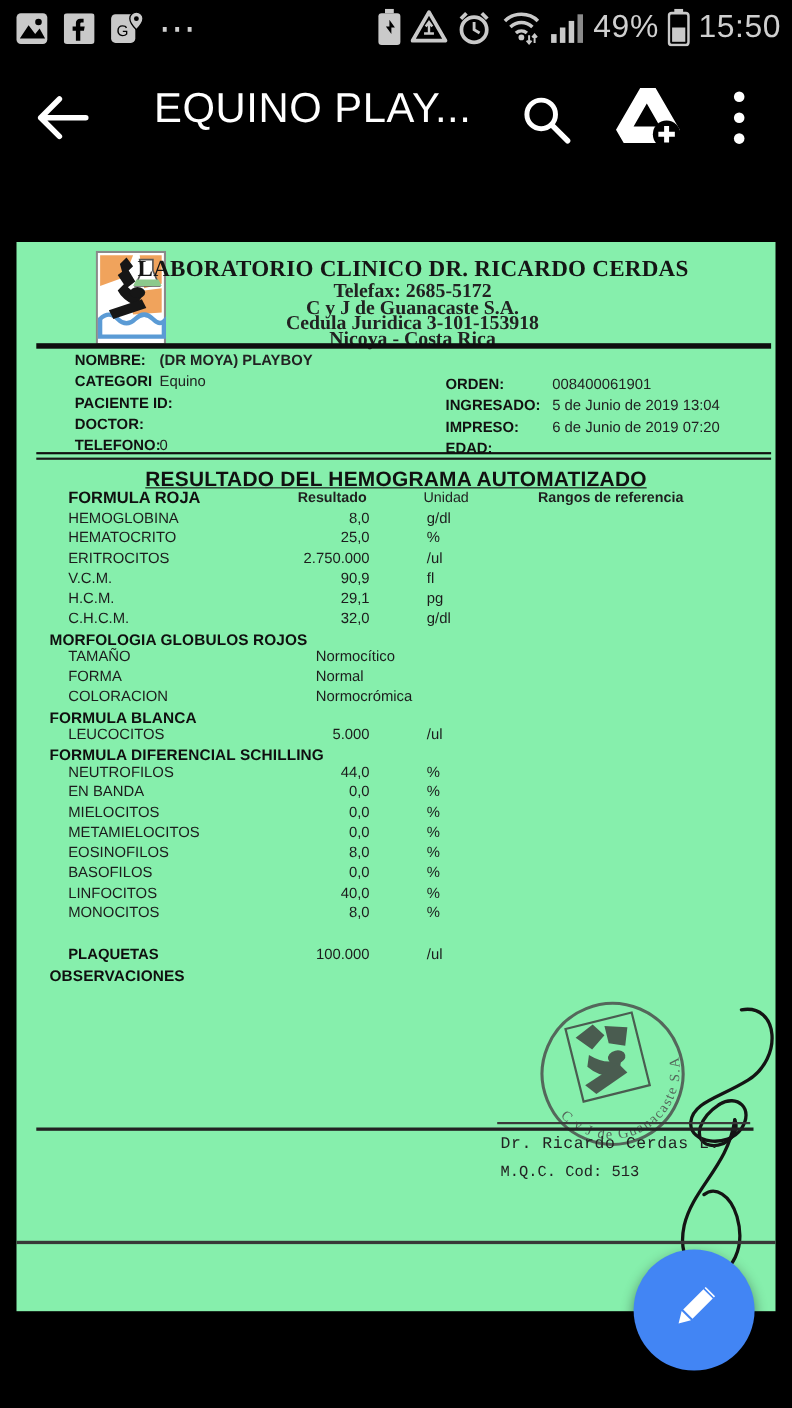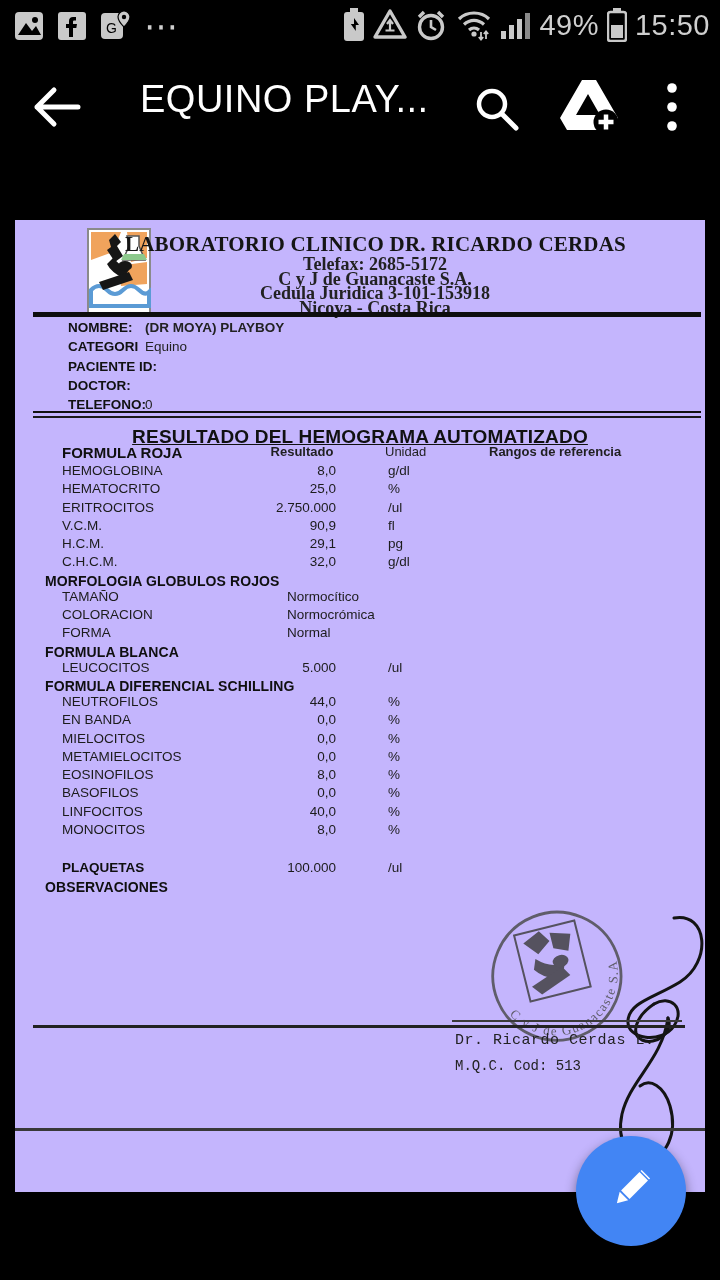--- a/index.html
+++ b/index.html
@@ -17,21 +17,21 @@
   
   .app-bar { position:absolute; left:0; top:56px; width:720px; height:100px; background:#000; }
   .back-btn { position:absolute; left:30px; top:28px; width:52px; height:46px; cursor:pointer; }
   .app-title { position:absolute; left:140px; top:22px; width:330px; color:#fff; font-size:38px;
                font-weight:500; letter-spacing:0.5px; white-space:nowrap; overflow:hidden; }
   .search-btn { position:absolute; left:470px; top:26px; width:54px; height:54px; cursor:pointer; }
   .drive-btn { position:absolute; left:558px; top:22px; width:64px; height:60px; cursor:pointer; }
   .overflow-btn { position:absolute; left:652px; top:24px; width:40px; height:56px; cursor:pointer; }
 
   
-  .page { position:absolute; left:15px; top:220px; width:690px; height:972px; background:#c4b5fd;
+  .page { position:absolute; left:15px; top:220px; width:690px; height:972px; background:#86efac;
           color:#1f1f1f; }
   .logo-box { position:absolute; left:72px; top:8px; width:64px; height:86px; }
   .doc-head { position:absolute; left:110px; top:12px; width:500px; text-align:center;
               font-family:"Liberation Serif", serif; }
   .lab-name { font-size:21px; font-weight:700; letter-spacing:0.2px; color:#151515; white-space:nowrap; }
   .contact-line { font-size:18px; font-weight:700; line-height:14.5px; color:#222; }
   .contact-line:first-of-type { margin-top:7px; }
   .rule-thick { position:absolute; left:18px; top:92px; width:668px; height:4.5px; background:#0e0e0e; }
 
   .info-left  { position:absolute; left:53px;  top:100px; }
@@ -219,20 +219,26 @@
 
     <div class="rule-thick"></div>
 
     <div class="info-left" id="info-left">
         <div class="info-row"><span class="info-label">NOMBRE:</span><span class="info-value bold">(DR MOYA) PLAYBOY</span></div>
         <div class="info-row"><span class="info-label">CATEGORI</span><span class="info-value">Equino</span></div>
         <div class="info-row"><span class="info-label">PACIENTE ID:</span><span class="info-value"></span></div>
         <div class="info-row"><span class="info-label">DOCTOR:</span><span class="info-value"></span></div>
         <div class="info-row"><span class="info-label">TELEFONO:</span><span class="info-value">0</span></div>
       </div>
+    <div class="info-right" id="info-right">
+        <div class="info-row"><span class="info-label">ORDEN:</span><span class="info-value">008400061901</span></div>
+        <div class="info-row"><span class="info-label">INGRESADO:</span><span class="info-value">5 de Junio de 2019 13:04</span></div>
+        <div class="info-row"><span class="info-label">IMPRESO:</span><span class="info-value">6 de Junio de 2019 07:20</span></div>
+        <div class="info-row"><span class="info-label">EDAD:</span><span class="info-value"></span></div>
+      </div>
 
     <div class="rule-double"></div>
 
     <div class="report-title">RESULTADO DEL HEMOGRAMA AUTOMATIZADO</div>
 
     <div class="thead">
       <span class="th-section">FORMULA ROJA</span>
       <span class="th-res">Resultado</span>
       <span class="th-uni">Unidad</span>
       <span class="th-ran">Rangos de referencia</span>
@@ -269,27 +275,27 @@
           <span class="t-value">32,0</span>
           <span class="t-unit">g/dl</span>
         </div>
         <div class="t-section">MORFOLOGIA GLOBULOS ROJOS</div>
         <div class="t-row">
           <span class="t-label">TAMAÑO</span>
           <span class="t-value textval">Normocítico</span>
           <span class="t-unit"></span>
         </div>
         <div class="t-row">
+          <span class="t-label">FORMA</span>
+          <span class="t-value textval">Normal</span>
+          <span class="t-unit"></span>
+        </div>
+        <div class="t-row">
           <span class="t-label">COLORACION</span>
           <span class="t-value textval">Normocrómica</span>
-          <span class="t-unit"></span>
-        </div>
-        <div class="t-row">
-          <span class="t-label">FORMA</span>
-          <span class="t-value textval">Normal</span>
           <span class="t-unit"></span>
         </div>
         <div class="t-section">FORMULA BLANCA</div>
         <div class="t-row">
           <span class="t-label">LEUCOCITOS</span>
           <span class="t-value">5.000</span>
           <span class="t-unit">/ul</span>
         </div>
         <div class="t-section">FORMULA DIFERENCIAL SCHILLING</div>
         <div class="t-row">

